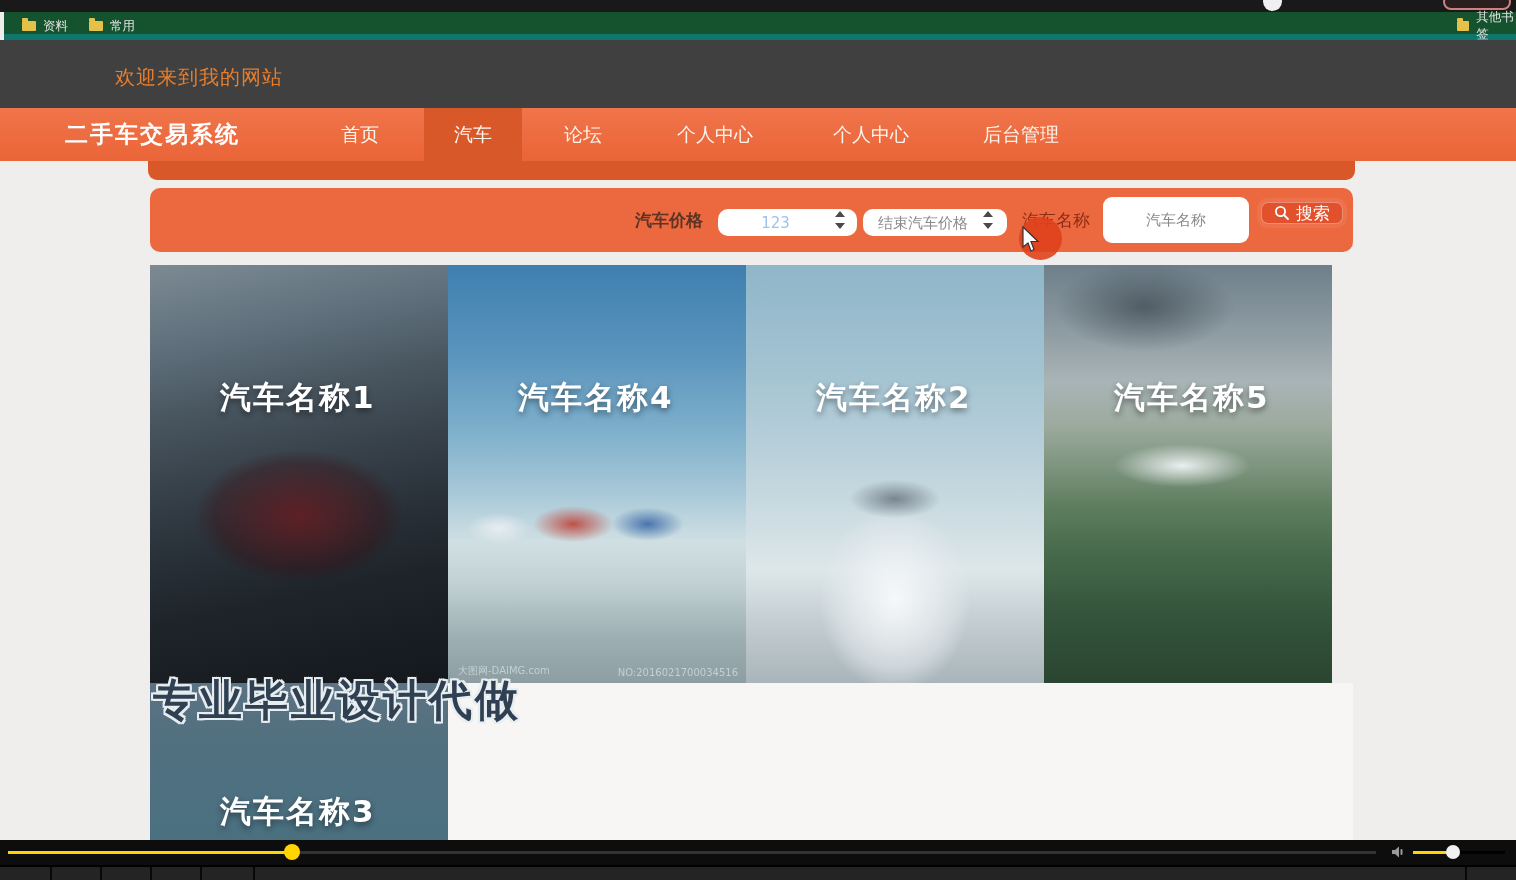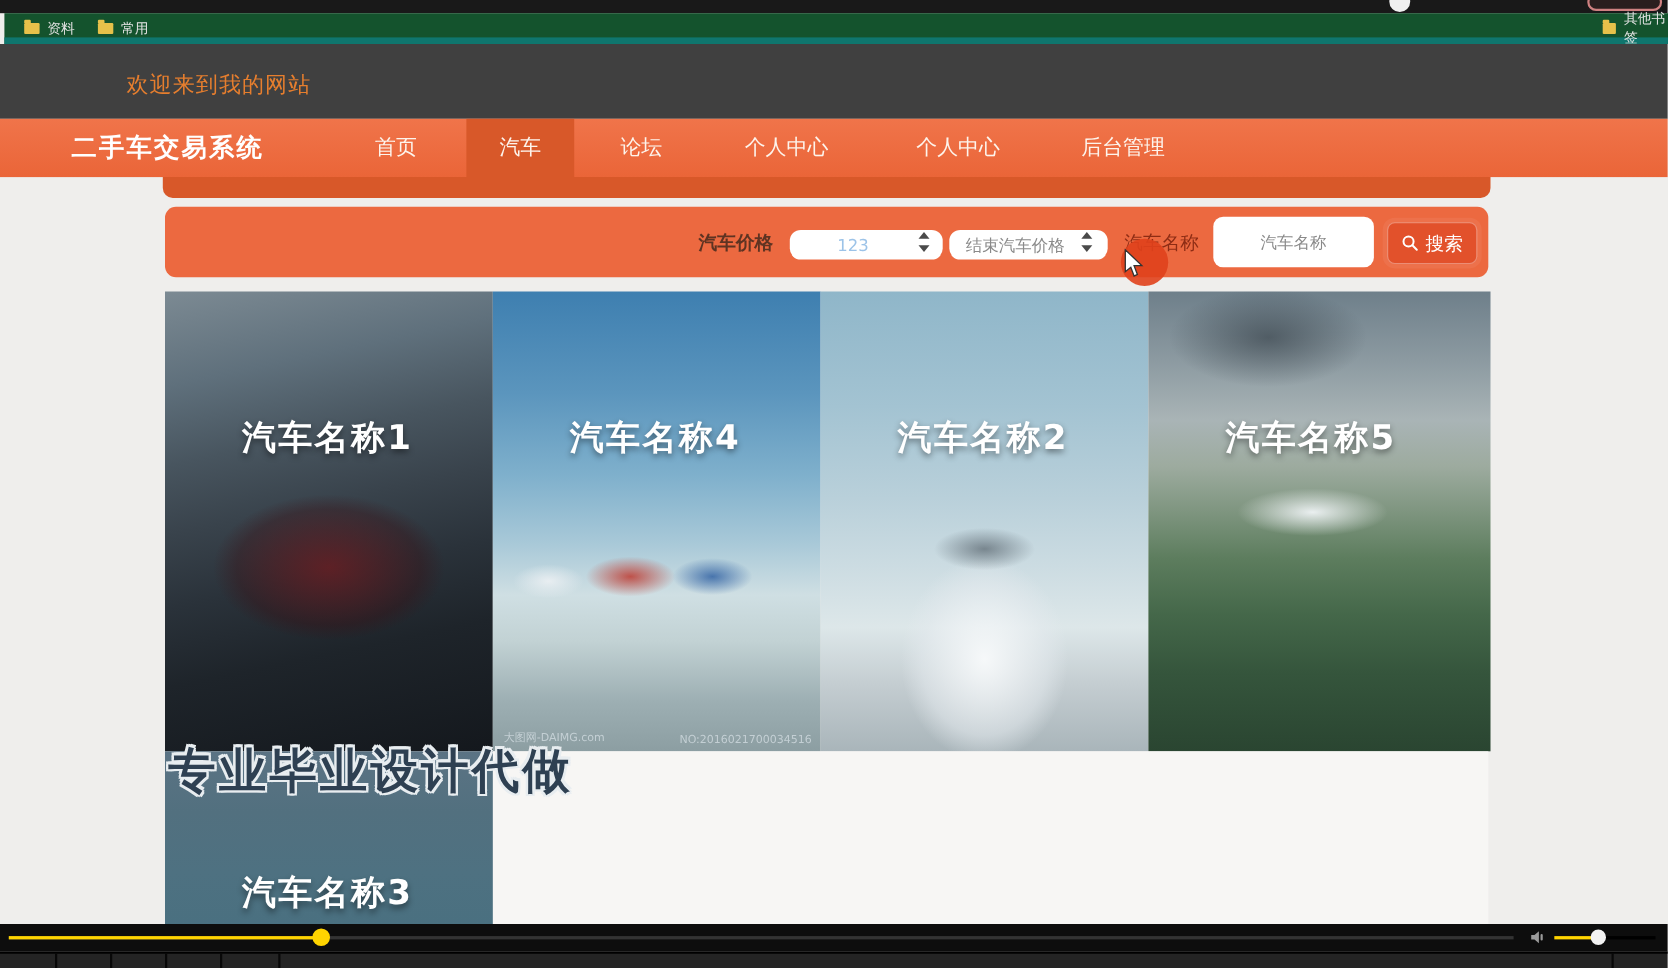--- a/index.html
+++ b/index.html
@@ -47,21 +47,21 @@
     font-family:"DejaVu Sans","Liberation Sans",sans-serif; }
   #price-start-input { left:568px; width:139px; color:#9cc3e8; padding-right:24px; }
   #price-end-input   { left:713px; width:144px; color:#555; padding-right:24px; }
   #name-input        { left:953px; top:9px; width:146px; height:46px; border-radius:9px; color:#555; }
   .pill-input::placeholder { color:#8a8a8a; }
   .spinner { position:absolute; width:12px; height:20px; top:22px; cursor:pointer; }
   #spinner-1 { left:684px; } #spinner-2 { left:832px; }
   .spin-up, .spin-down { position:absolute; left:1px; width:0; height:0; border-left:5px solid transparent; border-right:5px solid transparent; }
   .spin-up   { top:1px;  border-bottom:6px solid #4a4a4a; }
   .spin-down { bottom:1px; border-top:6px solid #4a4a4a; }
-  #search-button { position:absolute; left:1111px; top:14px; width:82px; height:38px;
+  #search-button { position:absolute; left:1111px; top:14px; width:82px; height:22px;
     background:#e2512b; border:1px solid rgba(255,255,255,0.35); border-radius:7px;
     display:flex; align-items:center; justify-content:center; gap:6px;
     color:#fff; font-size:17px; cursor:pointer; box-shadow:0 0 0 4px rgba(255,255,255,0.06); }
 
   
   #click-halo { position:absolute; left:1019px; top:217px; width:43px; height:43px;
     border-radius:50%; background:#e0411c; opacity:0.9; }
   #mouse-cursor { position:absolute; left:1021px; top:226px; }
 
   
@@ -76,21 +76,21 @@
     background:
       radial-gradient(ellipse 58px 26px at 42% 62%, rgba(190,58,48,0.85), transparent 70%),
       radial-gradient(ellipse 52px 24px at 67% 62%, rgba(42,92,160,0.8), transparent 70%),
       radial-gradient(ellipse 46px 22px at 17% 63%, rgba(236,240,243,0.9), transparent 70%),
       linear-gradient(180deg,#3e7fb0 0%,#5b95bd 22%,#7fb0cc 40%,#a9c9d8 55%,#cfdfe3 66%,#c2d2d4 76%,#9dafb3 89%,#8c9ea2 100%); }
   #card-3 { left:746px;
     background:
       radial-gradient(ellipse 62px 26px at 50% 56%, rgba(42,52,62,0.5), transparent 74%),
       radial-gradient(ellipse 95px 115px at 50% 80%, rgba(248,250,251,0.95), rgba(228,234,238,0.55) 60%, transparent 80%),
       linear-gradient(180deg,#8fb6c9 0%,#a3c3d2 25%,#b9d0da 45%,#ccdce2 60%,#dde7e9 73%,#c3ccd0 86%,#a9b5ba 100%); }
-  #card-4 { left:1044px; width:311px;
+  #card-4 { left:1044px; width:288px;
     background:
       radial-gradient(ellipse 120px 60px at 35% 10%, rgba(48,58,66,0.6), transparent 75%),
       radial-gradient(ellipse 95px 30px at 48% 48%, rgba(240,244,246,0.95), transparent 72%),
       linear-gradient(180deg,#6e7f8a 0%,#8c9aa1 15%,#a9b4b6 28%,#9dab9f 38%,#7e957f 48%,#5d7d5e 58%,#45684a 70%,#35553c 83%,#2a4531 100%); }
   #card-5 { position:absolute; left:150px; top:683px; width:298px; height:157px; cursor:pointer;
     background:linear-gradient(180deg,#5b7384 0%,#52707f 35%,#4e7181 70%,#4a7080 100%); }
   #card-5 .card-title { top:108px; }
   .img-watermark { position:absolute; bottom:5px; font-size:10px; color:rgba(205,215,220,0.85); }
   .wm-left { left:10px; } .wm-right { right:8px; }
   #row2-blank { position:absolute; left:448px; top:683px; width:905px; height:157px; background:#f7f6f4; }

